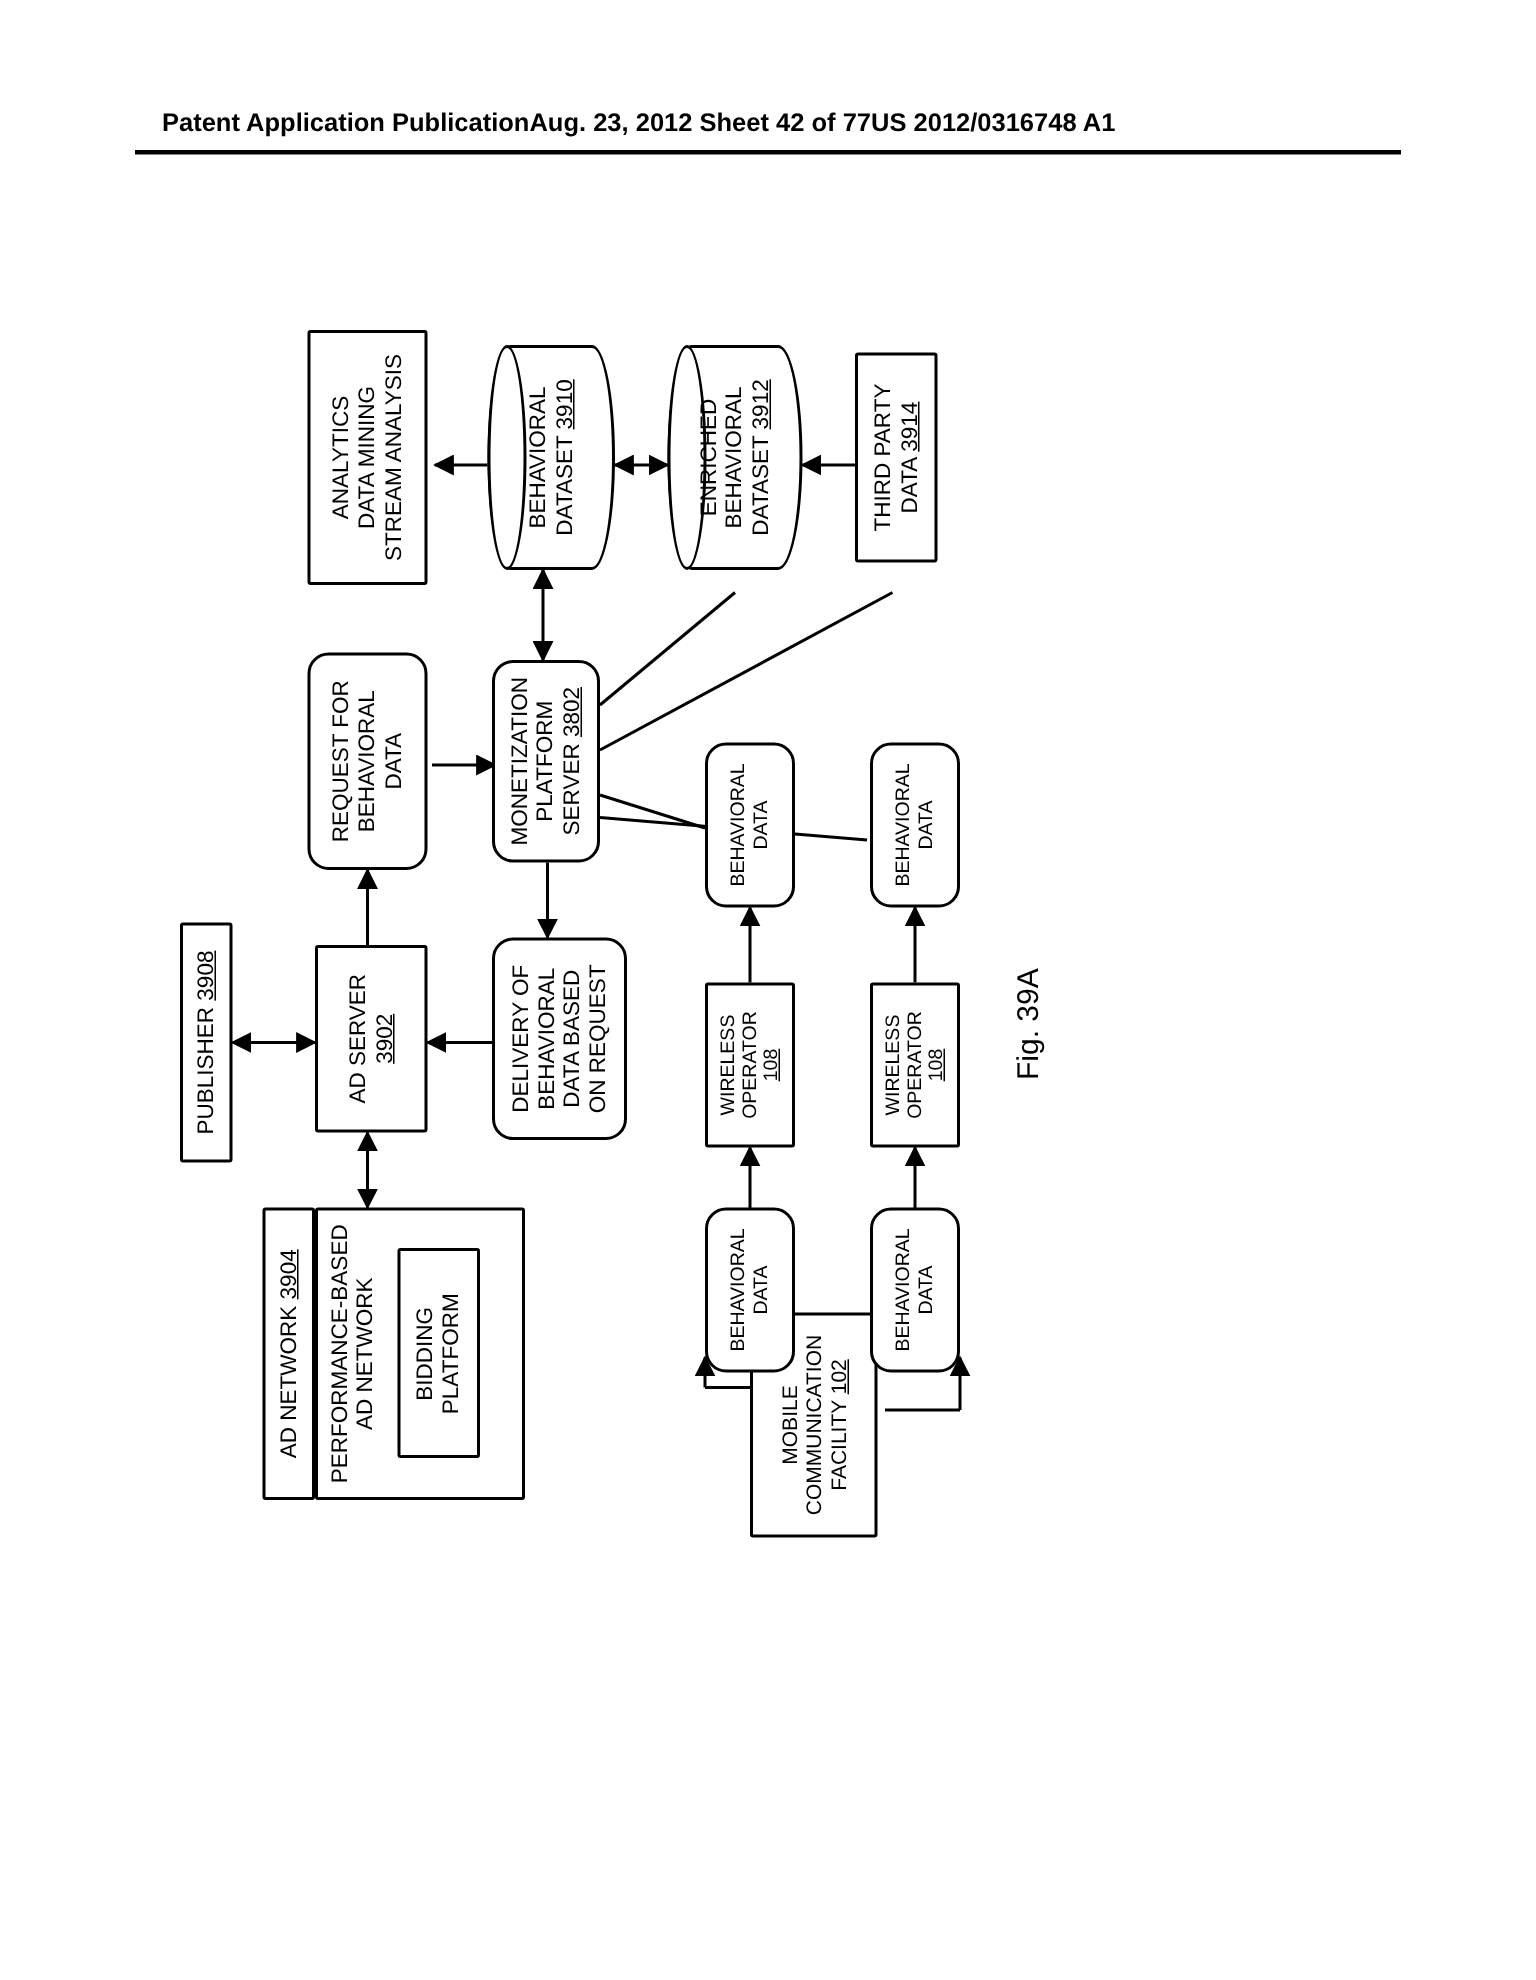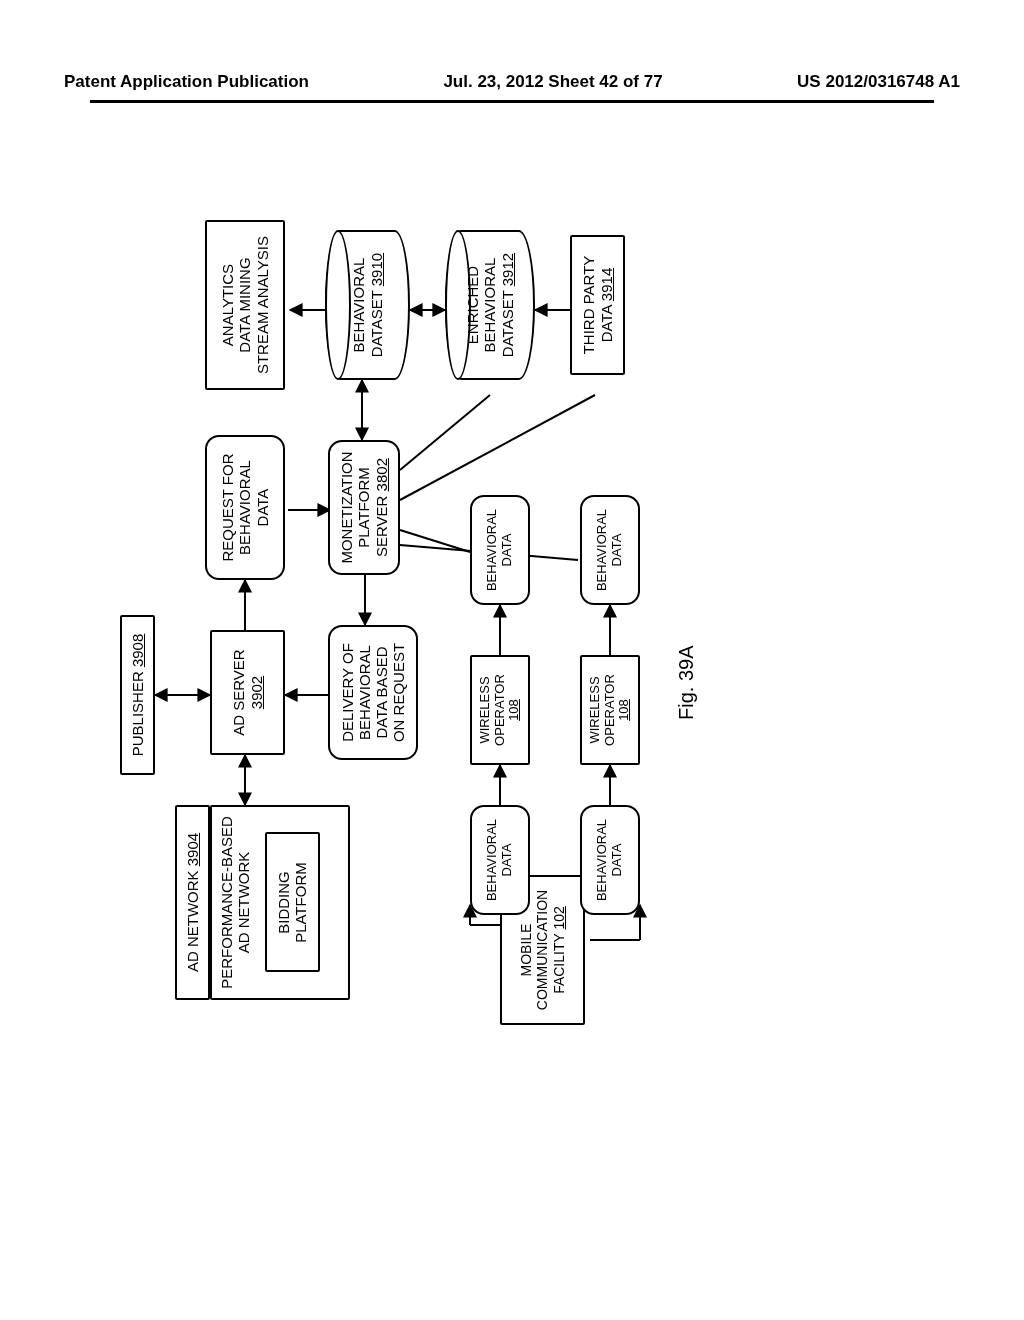--- a/index.html
+++ b/index.html
@@ -10,23 +10,23 @@
     background: #fff;
     width: 1024px;
     height: 1320px;
     position: relative;
   }
   .header {
     position: absolute;
     top: 72px;
     left: 0;
     right: 0;
-    padding: 0 64px;
+    padding: 0 108px;
     display: flex;
-    justify-content: space-between;
+    justify-content: flex-start;
     font-size: 17px;
     font-weight: bold;
   }
   .rule {
     position: absolute;
     top: 100px;
     left: 90px;
     right: 90px;
     height: 3px;
     background: #000;
@@ -86,21 +86,21 @@
     width: 820px; height: 820px;
     overflow: visible;
     pointer-events: none;
   }
 </style>
 </head>
 <body>
 
 <div class="header">
   <span>Patent Application Publication</span>
-  <span>Jul. 23, 2012  Sheet 42 of 77</span>
+  <span>Aug. 23, 2012  Sheet 42 of 77</span>
   <span>US 2012/0316748 A1</span>
 </div>
 <div class="rule"></div>
 
 <div class="canvas">
 
   <svg class="arrows">
     <defs>
       <marker id="ah" viewBox="0 0 10 10" refX="9" refY="5" markerWidth="7" markerHeight="7" orient="auto-start-reverse">
         <path d="M 0 0 L 10 5 L 0 10 z" fill="#000"></path>

